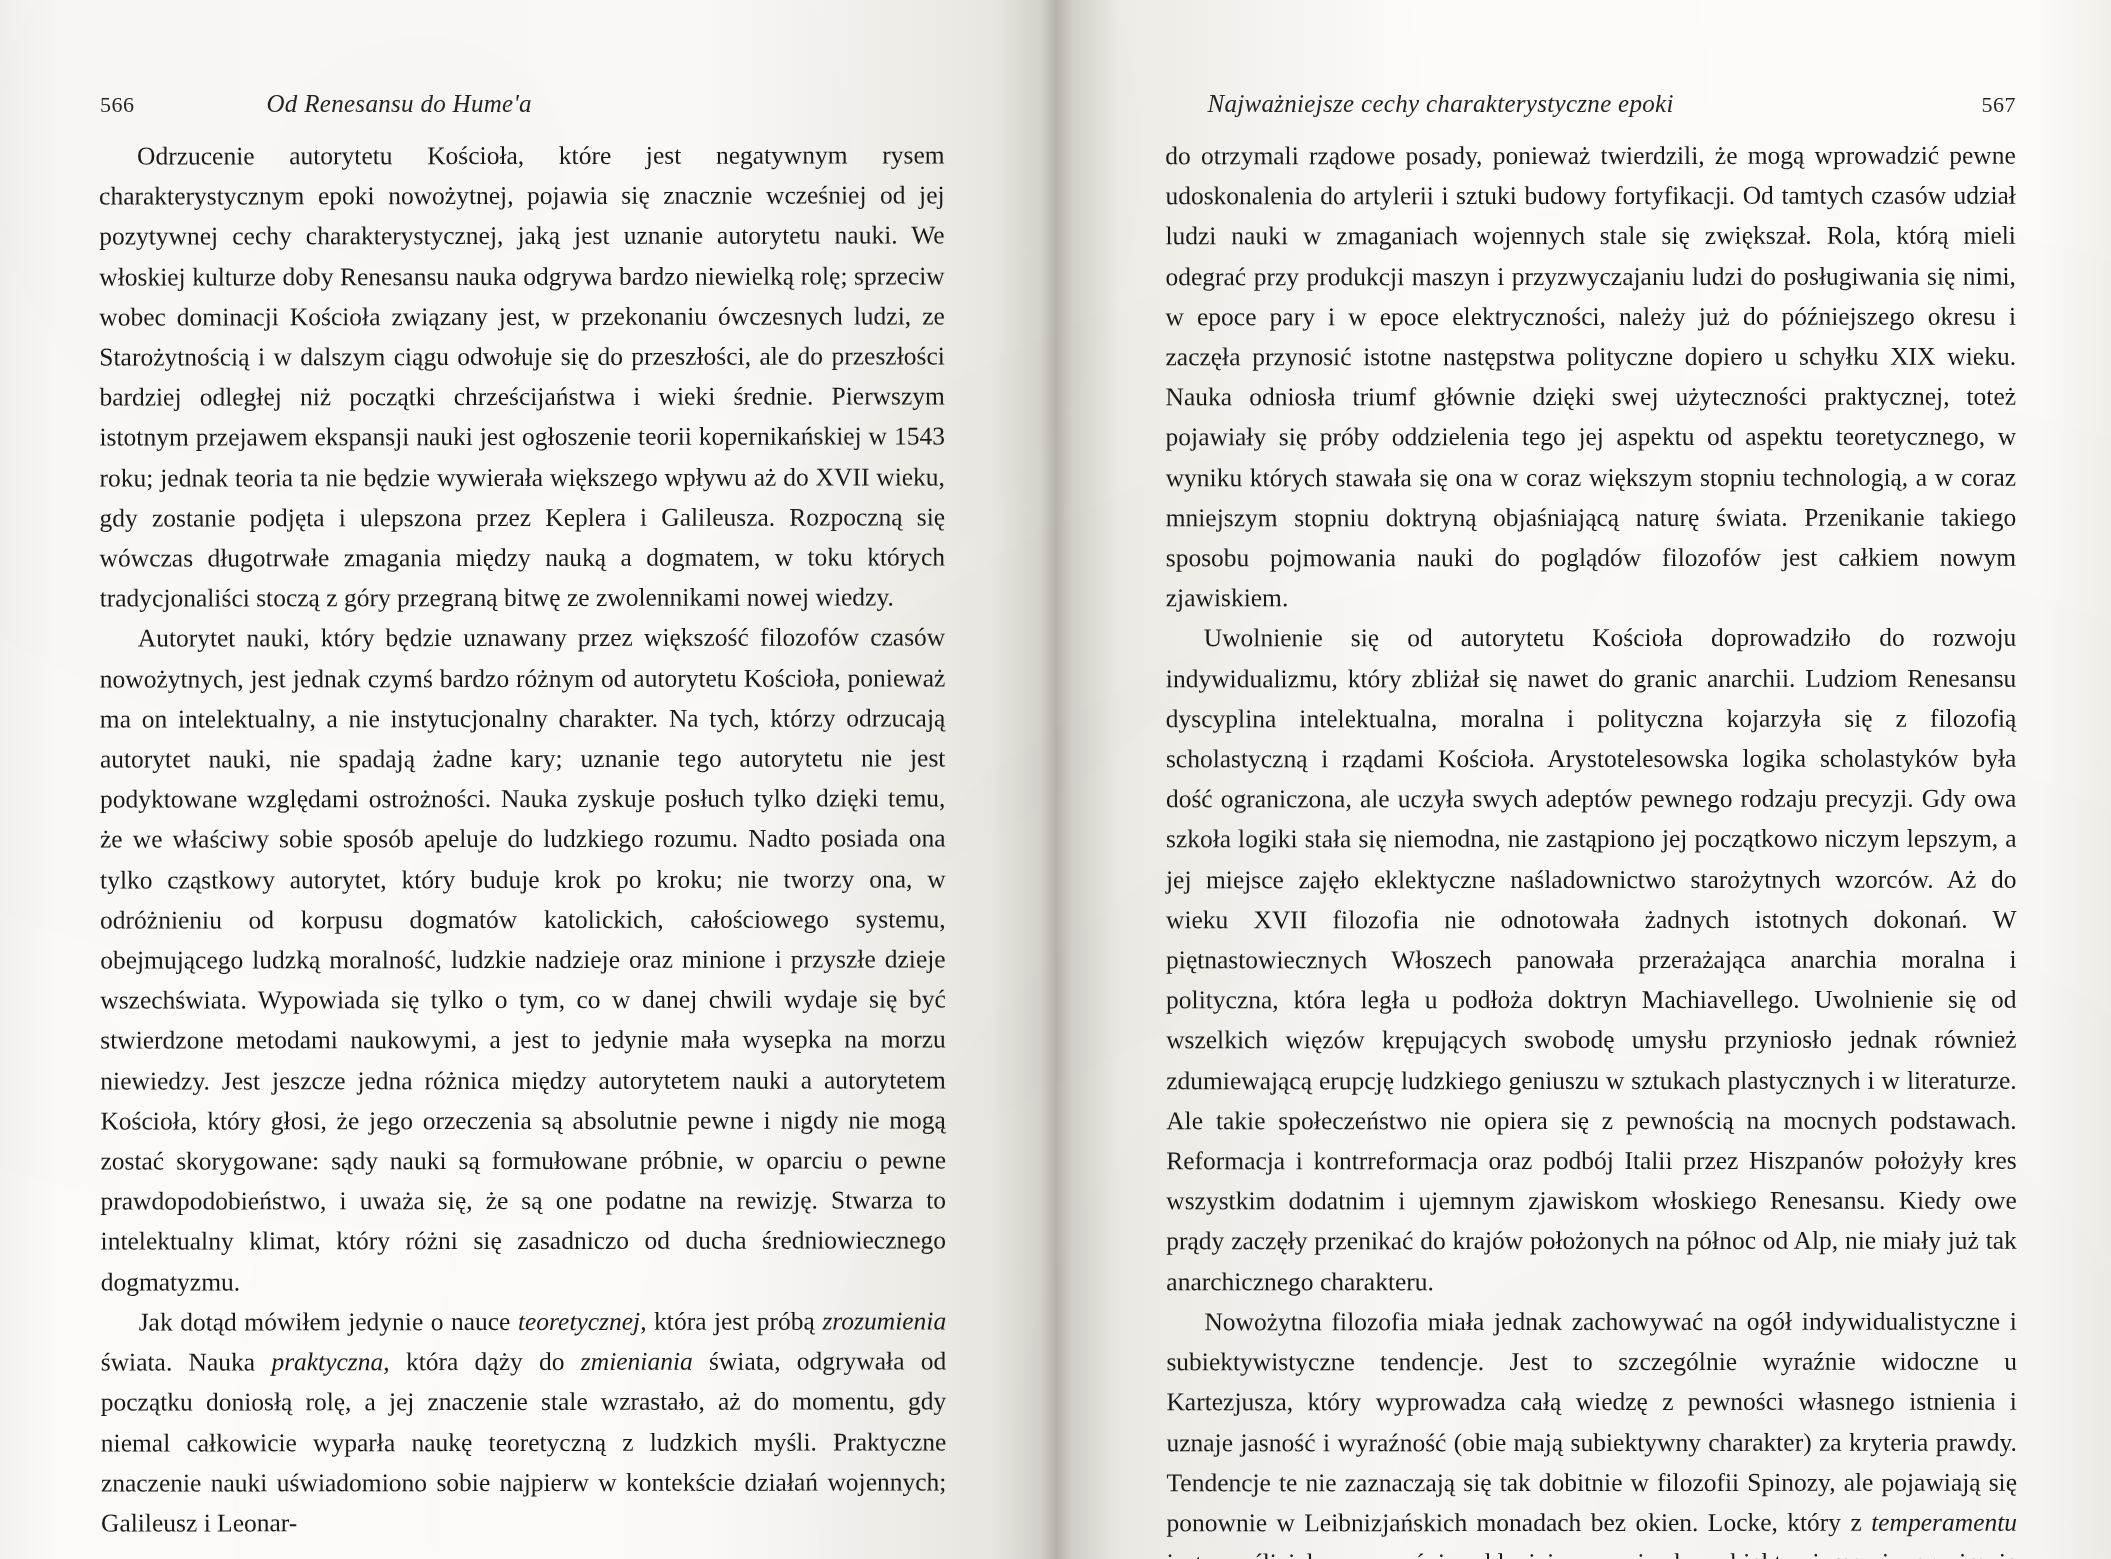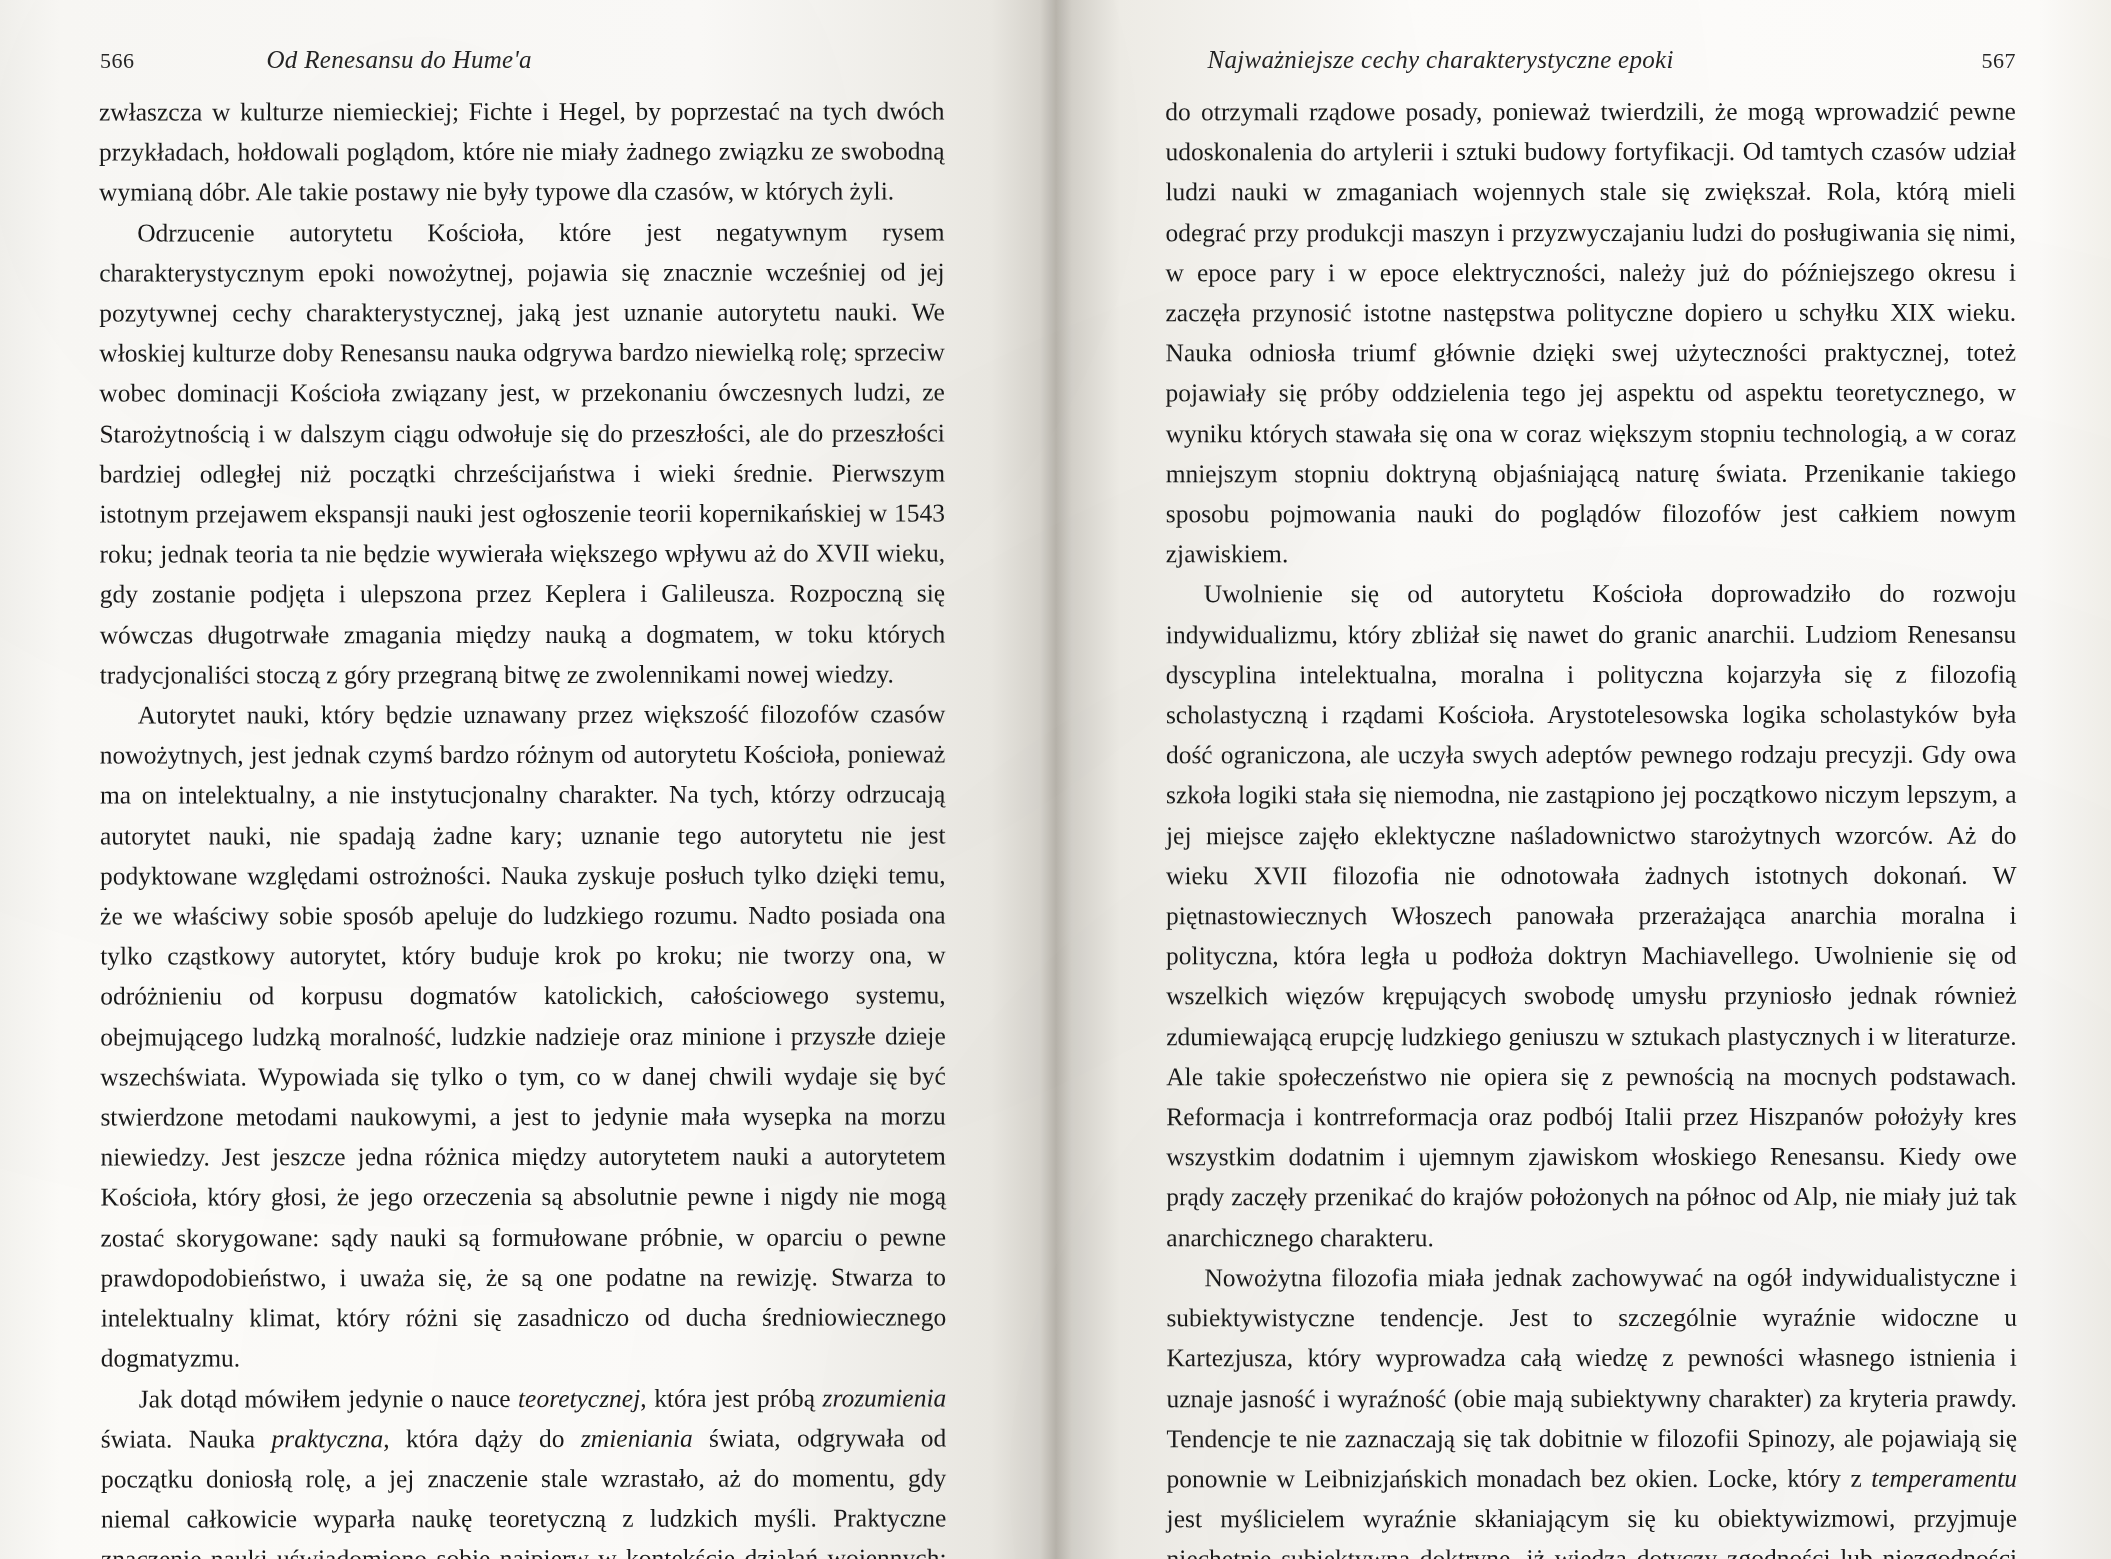--- a/index.html
+++ b/index.html
@@ -55,20 +55,21 @@
   .page-left  { padding: 0 110px 0 100px; }
   .page-right { padding: 0 95px 0 110px; }
 
   .running-head {
     display: flex;
     align-items: baseline;
     height: 86px;
     padding-top: 46px;
     box-sizing: border-box;
     font-size: 21px;
+    margin-top: 44px;
   }
   .folio {
     font-family: "Liberation Serif", serif;
     font-size: 22px;
     letter-spacing: 0.5px;
     color: #262626;
   }
   .head-title {
     font-style: italic;
     font-size: 25px;
@@ -110,21 +111,20 @@
 <div class="grain"></div>
 
 <div class="spread">
 
   <div class="page page-left">
     <div class="running-head rh-left">
       <span class="folio">566</span>
       <span class="head-title">Od Renesansu do Hume'a</span>
     </div>
     <div class="body-text left-col">
-      <p>zwłaszcza w kulturze niemieckiej; Fichte i Hegel, by poprzestać na tych dwóch przykładach, hołdowali poglądom, które nie miały żadnego związku ze swobodną wymianą dóbr. Ale takie postawy nie były typowe dla czasów, w których żyli.</p>
       <p class="indent">Odrzucenie autorytetu Kościoła, które jest negatywnym rysem charakterystycznym epoki nowożytnej, pojawia się znacznie wcześniej od jej pozytywnej cechy charakterystycznej, jaką jest uznanie autorytetu nauki. We włoskiej kulturze doby Renesansu nauka odgrywa bardzo niewielką rolę; sprzeciw wobec dominacji Kościoła związany jest, w przekonaniu ówczesnych ludzi, ze Starożytnością i w dalszym ciągu odwołuje się do przeszłości, ale do przeszłości bardziej odległej niż początki chrześcijaństwa i wieki średnie. Pierwszym istotnym przejawem ekspansji nauki jest ogłoszenie teorii kopernikańskiej w 1543 roku; jednak teoria ta nie będzie wywierała większego wpływu aż do XVII wieku, gdy zostanie podjęta i ulepszona przez Keplera i Galileusza. Rozpoczną się wówczas długotrwałe zmagania między nauką a dogmatem, w toku których tradycjonaliści stoczą z góry przegraną bitwę ze zwolennikami nowej wiedzy.</p>
       <p class="indent">Autorytet nauki, który będzie uznawany przez większość filozofów czasów nowożytnych, jest jednak czymś bardzo różnym od autorytetu Kościoła, ponieważ ma on intelektualny, a nie instytucjonalny charakter. Na tych, którzy odrzucają autorytet nauki, nie spadają żadne kary; uznanie tego autorytetu nie jest podyktowane względami ostrożności. Nauka zyskuje posłuch tylko dzięki temu, że we właściwy sobie sposób apeluje do ludzkiego rozumu. Nadto posiada ona tylko cząstkowy autorytet, który buduje krok po kroku; nie tworzy ona, w odróżnieniu od korpusu dogmatów katolickich, całościowego systemu, obejmującego ludzką moralność, ludzkie nadzieje oraz minione i przyszłe dzieje wszechświata. Wypowiada się tylko o tym, co w danej chwili wydaje się być stwierdzone metodami naukowymi, a jest to jedynie mała wysepka na morzu niewiedzy. Jest jeszcze jedna różnica między autorytetem nauki a autorytetem Kościoła, który głosi, że jego orzeczenia są absolutnie pewne i nigdy nie mogą zostać skorygowane: sądy nauki są formułowane próbnie, w oparciu o pewne prawdopodobieństwo, i uważa się, że są one podatne na rewizję. Stwarza to intelektualny klimat, który różni się zasadniczo od ducha średniowiecznego dogmatyzmu.</p>
       <p class="indent">Jak dotąd mówiłem jedynie o nauce <em>teoretycznej</em>, która jest próbą <em>zrozumienia</em> świata. Nauka <em>praktyczna</em>, która dąży do <em>zmieniania</em> świata, odgrywała od początku doniosłą rolę, a jej znaczenie stale wzrastało, aż do momentu, gdy niemal całkowicie wyparła naukę teoretyczną z ludzkich myśli. Praktyczne znaczenie nauki uświadomiono sobie najpierw w kontekście działań wojennych; Galileusz i Leonar-</p>
     </div>
   </div>
 
   <div class="page page-right">
     <div class="running-head rh-right">
       <span class="head-title">Najważniejsze cechy charakterystyczne epoki</span>
       <span class="folio">567</span>

